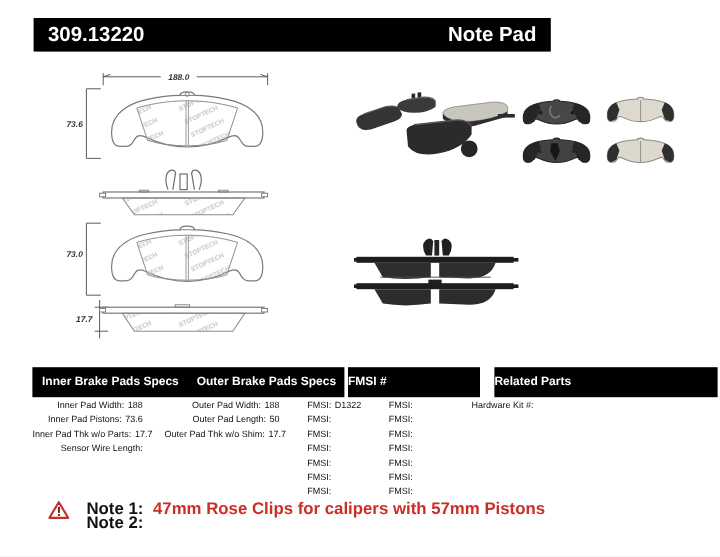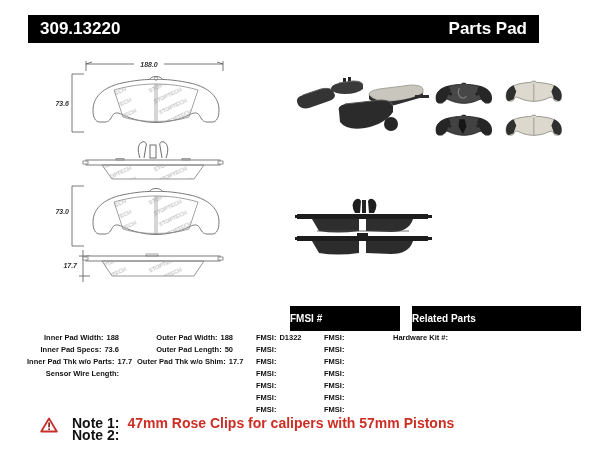--- a/index.html
+++ b/index.html
@@ -2,60 +2,60 @@
 <html><head>
 <meta charset="utf-8">
 <style>
   html,body{margin:0;padding:0;background:#e8e8e8;}
   .page{
     position:relative;width:600px;height:464px;background:#ffffff;overflow:hidden;
     font-family:"Liberation Sans",sans-serif;color:#111;
   }
   
   .top-bar{
-    position:absolute;left:28px;top:15px;width:511px;height:28px;background:#000;
+    position:absolute;left:28px;top:15px;width:431px;height:28px;background:#000;
     display:flex;align-items:center;justify-content:space-between;
     padding:0 12px;box-sizing:border-box;
   }
   .top-bar .pn,.top-bar .prod{
     color:#fff;font-weight:bold;font-size:17px;letter-spacing:0px;white-space:nowrap;
   }
   
   .diagram-svg{position:absolute;left:0;top:54px;width:600px;height:250px;}
   
   .hdr-bar{
     position:absolute;top:306px;height:25px;background:#000;color:#fff;
     display:flex;align-items:center;
     font-weight:bold;font-size:10px;white-space:nowrap;
   }
   .hdr-split{justify-content:space-around;}
   .hdr-split span{flex:1;text-align:center;}
   .col{
-    position:absolute;top:332px;font-size:7.5px;font-weight:bold;line-height:12px;
+    position:absolute;top:332px;font-size:7.5px;font-weight:normal;line-height:12px;
     white-space:nowrap;
   }
   .col.right{text-align:right;}
   .cell .cv{margin-left:3px;}
   .cell .cv:empty{display:none;margin:0;}
   
   .note-icon{position:absolute;left:40px;top:417px;width:18px;height:16px;}
   .note-line{position:absolute;left:72px;font-size:14px;font-weight:bold;line-height:11px;white-space:nowrap;}
   .note-line .nl{color:#111;}
   .note-line .nt{color:#cc2e24;margin-left:8px;}
   .note-line .nt:empty{display:none;}
   .n1{top:418px;} .n2{top:430px;text-align:center;}
 </style>
 </head>
 <body>
 
 <div class="page">
 
   <div class="top-bar">
     <span class="pn">309.13220</span>
-    <span class="prod">Parts Pad</span>
+    <span class="prod">Note Pad</span>
   </div>
 
   <svg class="diagram-svg" viewBox="0 0 600 250">
     <defs>
       <path id="padShape" d="M7,36 C7,20 22,12 36,9 C48,6.5 58,5.5 63,5.5 L64,5.5 C64,1.5 76,1.5 76,5.5 L77,5.5 C82,5.5 92,6.5 104,9 C118,12 133,20 133,36 C133,43 131,48 126,48 L121,48 C117,48 115.5,45 113.5,41.5 C111.5,38 108,38.5 104,40.5 C93,46 80,48.5 70,48.5 C60,48.5 47,46 36,40.5 C32,38.5 28.5,38 26.5,41.5 C24.5,45 23,48 19,48 L14,48 C9,48 7,43 7,36 Z"></path>
       <path id="frictionFace" d="M28,16 C45,11 60,10 70,10 C80,10 95,11 112,16 L103,43 C85,49 55,49 37,43 Z"></path>
       <pattern id="wm" width="50" height="12" patternUnits="userSpaceOnUse" patternTransform="rotate(-25)">
         <text x="0" y="8" font-size="5.5" font-weight="bold" fill="#c2c2c2">STOPTECH</text>
       </pattern>
     </defs>
@@ -188,30 +188,34 @@
     <g transform="translate(297,181)">
       <rect x="60" y="-2" width="11" height="4" fill="#1f1f1f"></rect>
       <rect x="0" y="1" width="131" height="5" fill="#1d1d1d"></rect>
       <rect x="-2" y="2" width="6" height="3" fill="#1d1d1d"></rect>
       <rect x="127" y="2" width="8" height="3" fill="#1d1d1d"></rect>
       <path d="M15,6 L62,6 L62,18 Q40,21 22,18 Z" fill="#2c2c2c"></path>
       <path d="M69,6 L116,6 Q112,19 94,19 L69,18 Z" fill="#2c2c2c"></path>
     </g>
   </svg>
 
+  <div class="hdr-bar hdr-split" style="left:27px;width:260px;">
+    <span>Inner Brake Pads Specs</span>
+    <span>Outer Brake Pads Specs</span>
+  </div>
   <div class="hdr-bar" style="left:290px;width:110px;">
     <span>FMSI #</span>
   </div>
-  <div class="hdr-bar" style="left:412px;width:169px;">
+  <div class="hdr-bar" style="left:412px;width:186px;">
     <span>Related Parts</span>
   </div>
 
   <div class="col right" style="left:27px;width:92px;">
     <div class="cell"><span class="cl">Inner Pad Width:</span><span class="cv">188</span></div>
-    <div class="cell"><span class="cl">Inner Pad Specs:</span><span class="cv">73.6</span></div>
+    <div class="cell"><span class="cl">Inner Pad Pistons:</span><span class="cv">73.6</span></div>
     <div class="cell"><span class="cl">Inner Pad Thk w/o Parts:</span><span class="cv">17.7</span></div>
     <div class="cell"><span class="cl">Sensor Wire Length:</span></div>
   </div>
 
   <div class="col right" style="left:137px;width:96px;">
     <div class="cell"><span class="cl">Outer Pad Width:</span><span class="cv">188</span></div>
     <div class="cell"><span class="cl">Outer Pad Length:</span><span class="cv">50</span></div>
     <div class="cell"><span class="cl">Outer Pad Thk w/o Shim:</span><span class="cv">17.7</span></div>
   </div>
 

